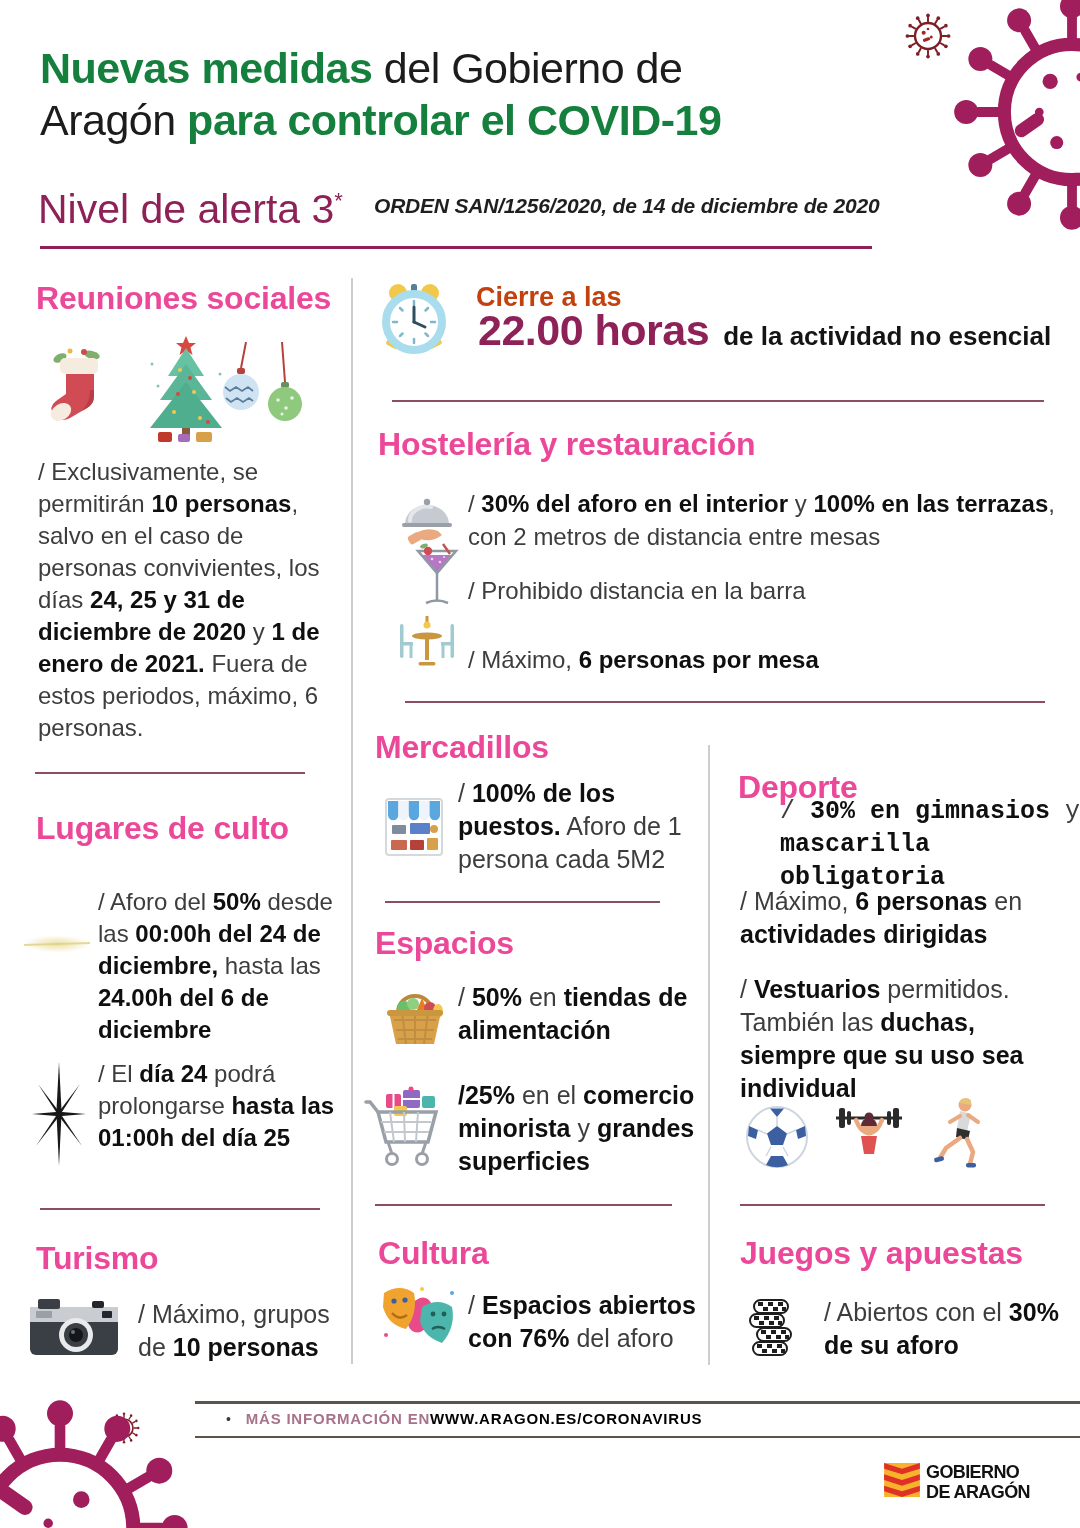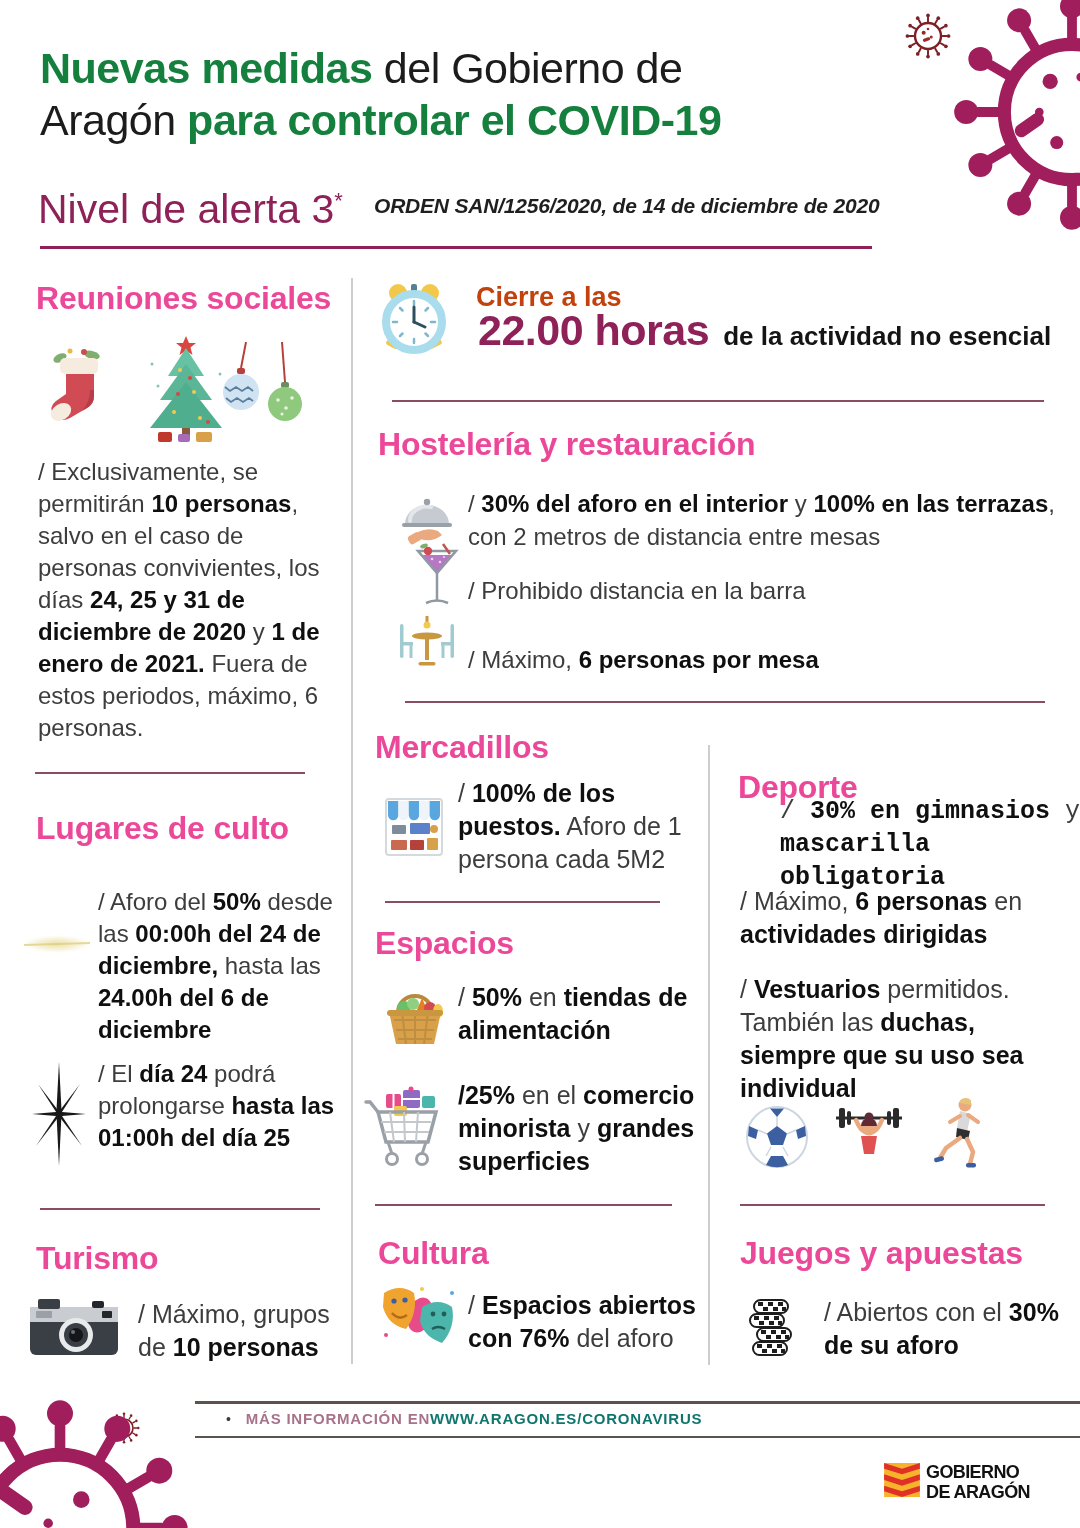--- a/index.html
+++ b/index.html
@@ -19,21 +19,21 @@
   .hr3{height:3px;background:#8e2157;}
   .vr{width:2px;background:#cdcdcd;}
   .c-line1{font-size:27px;font-weight:700;color:#c2410c;}
   .c-time{font-size:43px;font-weight:800;color:#8e2157;letter-spacing:-0.5px;}
   .c-rest{font-size:26px;font-weight:700;color:#141414;margin-left:14px;}
   .timerow{display:flex;align-items:baseline;}
   .f-line{height:3px;background:#5d524e;}
   .f-text{display:flex;align-items:baseline;font-size:15px;letter-spacing:0.8px;}
   .f-bullet{color:#3a3a3a;margin-right:14px;font-size:14px;}
   .f-plain{color:#a8728a;font-weight:600;}
-  .f-link{color:#0f766e;font-weight:800;}
+  .f-link{color:#000000;font-weight:800;}
   .logo-txt{font-size:18px;line-height:20px;font-weight:800;color:#121212;letter-spacing:-0.6px;}
   svg{display:block;}
 </style>
 </head>
 <body>
 
 <div id="page">
 
   <div class="abs" style="left:902px;top:10px;width:52px;height:52px;">
     <svg viewBox="0 0 48 48" width="52" height="52">

